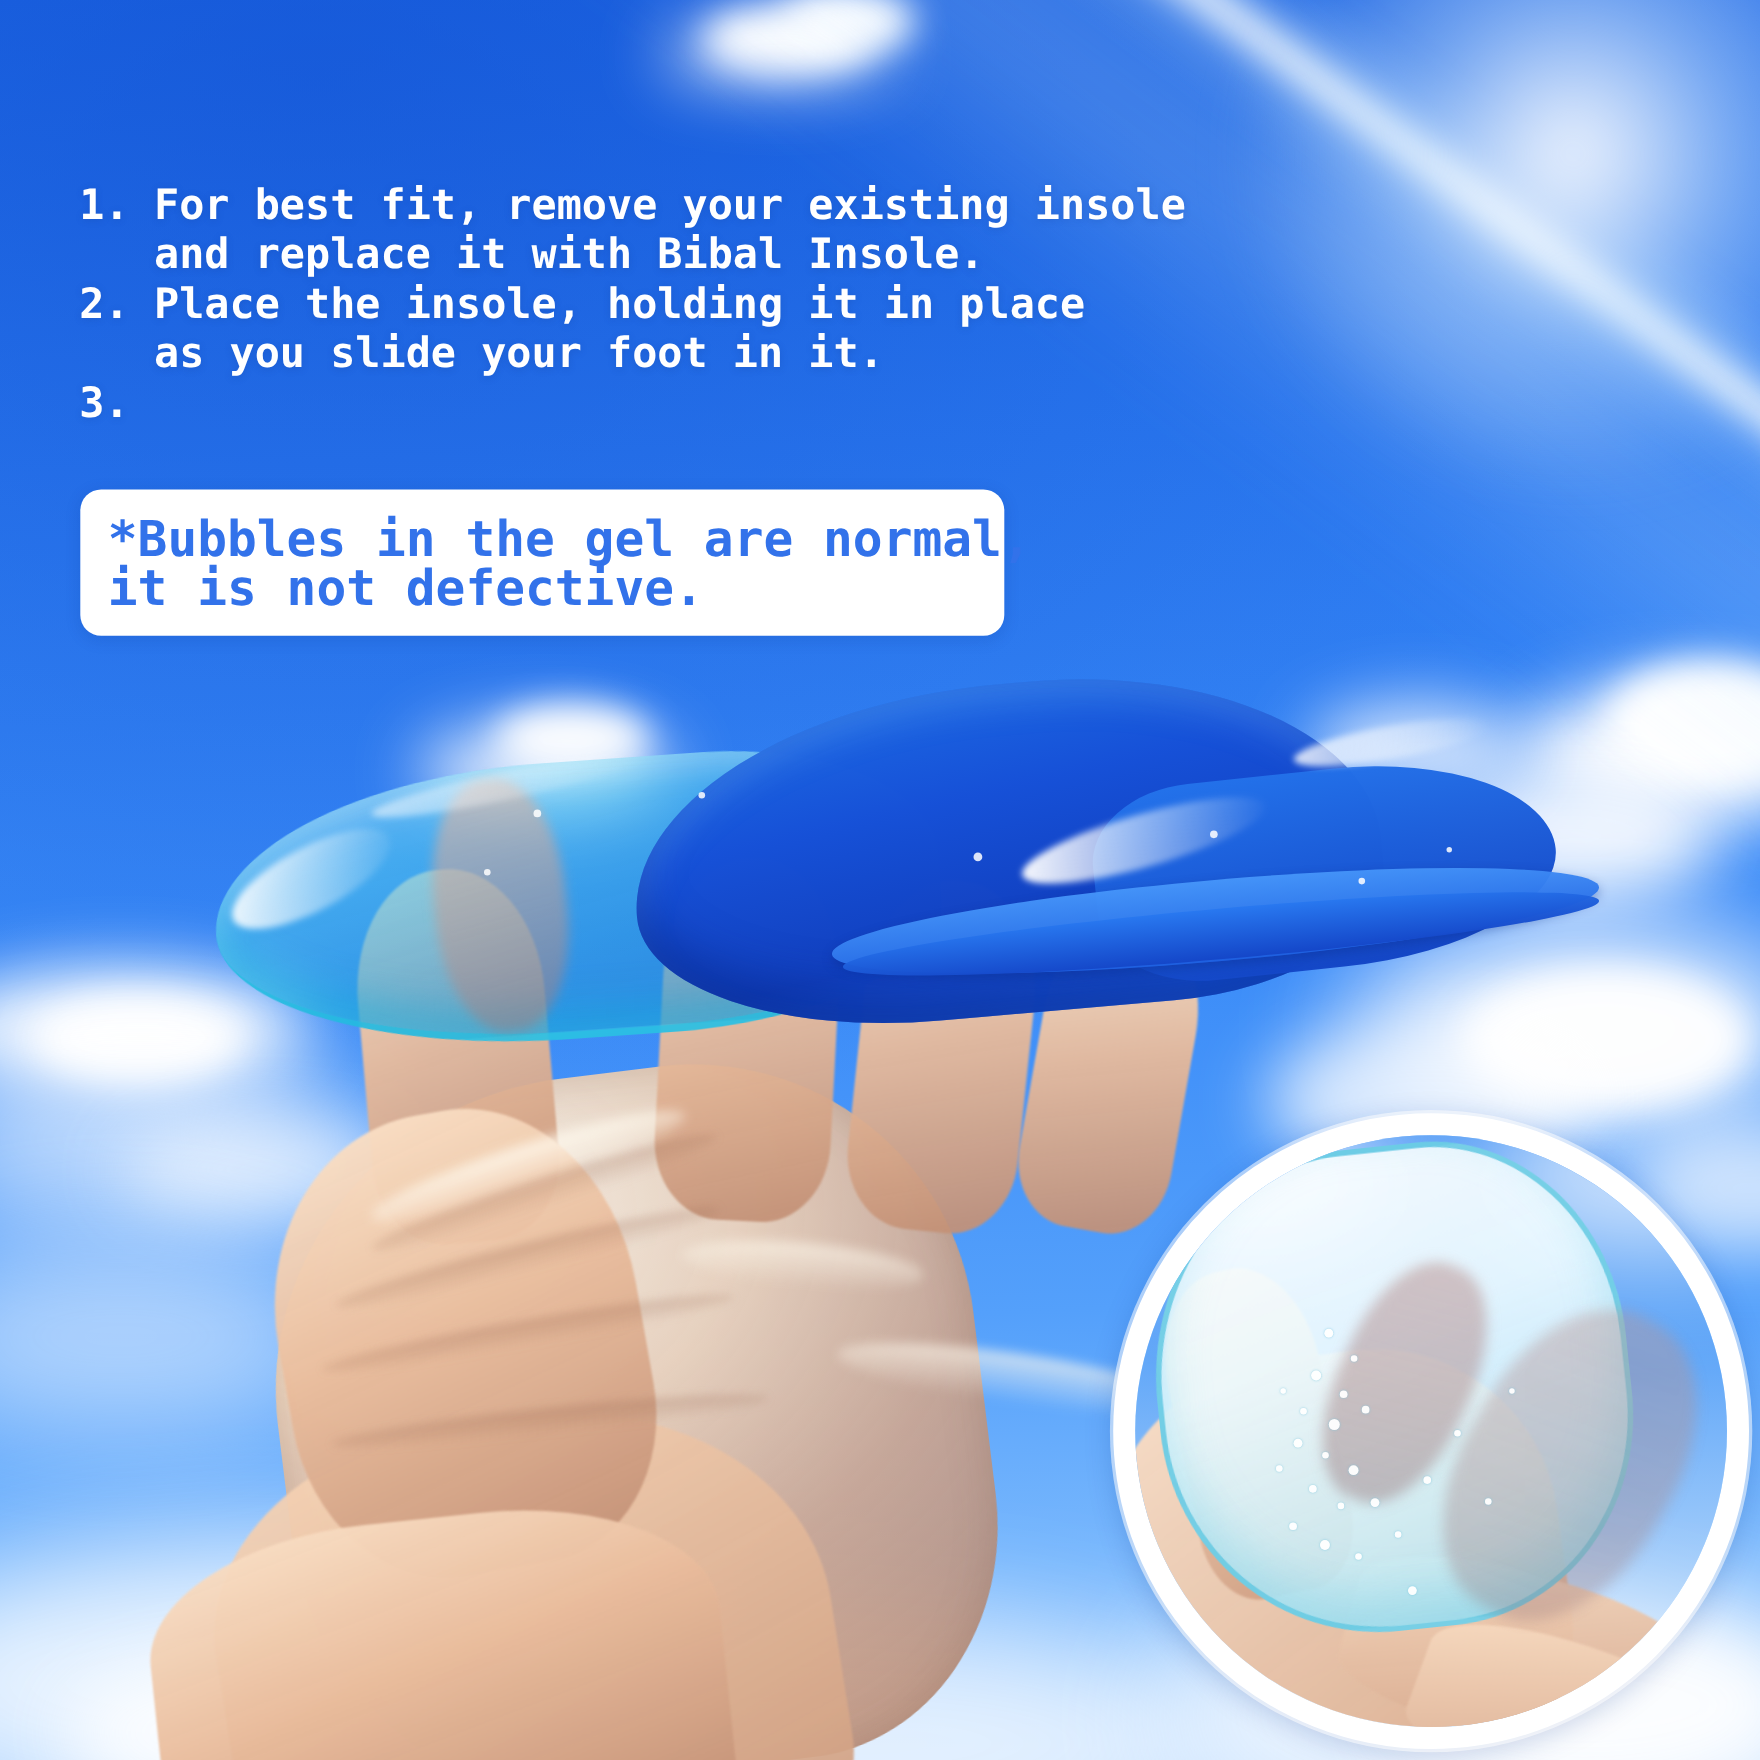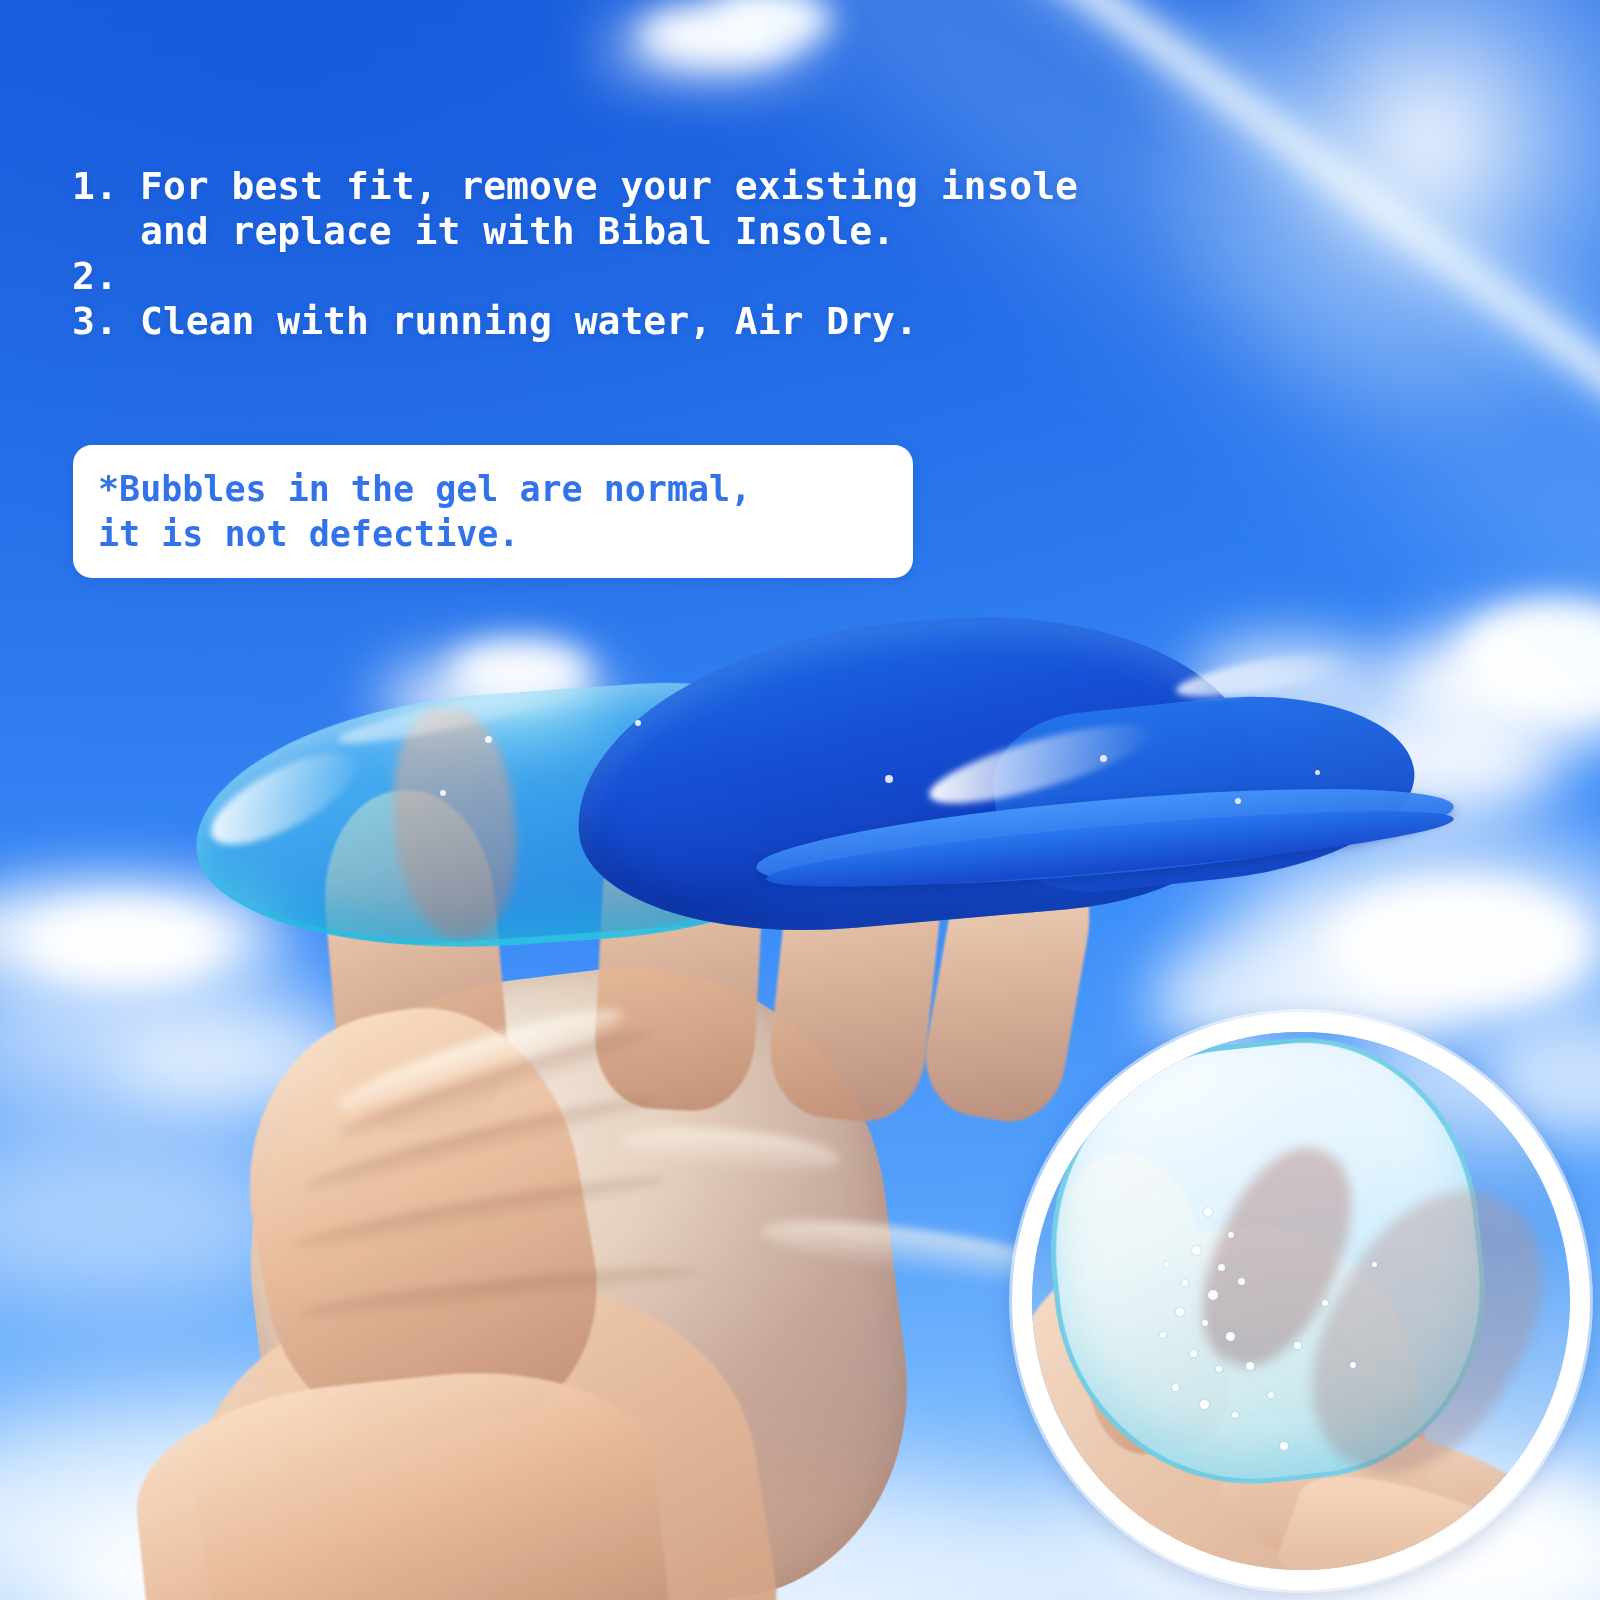--- a/index.html
+++ b/index.html
@@ -86,21 +86,21 @@
   
   .callout{
     position:absolute;left:73px;top:445px;
     width:840px;height:133px;
     background:#ffffff;border-radius:19px;
     box-shadow:0 3px 14px rgba(10,50,140,.16);
     display:flex;align-items:center;
   }
   .callout-text{
     margin-left:25px;
-    color:#3272ea;font-size:35px;line-height:45px;font-weight:bold;
+    color:#3272ea;font-size:45px;line-height:45px;font-weight:bold;
     white-space:pre;
   }
 
   
   .hand{position:absolute;}
   .palm{
     position:absolute;left:255px;top:975px;
     width:640px;height:640px;
     border-radius:46% 40% 30% 36%/44% 40% 34% 40%;
     background:
@@ -340,24 +340,25 @@
 
 
   <div class="steps">
     <div class="step">
       <span class="step-num">1.</span>
       <span class="step-lines">For best fit, remove your existing insole
 and replace it with Bibal Insole.</span>
     </div>
     <div class="step">
       <span class="step-num">2.</span>
+      <span class="step-lines">Place the insole, holding it in place
+as you slide your foot in it.</span>
     </div>
     <div class="step">
       <span class="step-num">3.</span>
-      <span class="step-lines">Clean with running water, Air Dry.</span>
     </div>
   </div>
 
   <div class="callout">
     <div class="callout-text">*Bubbles in the gel are normal,
 it is not defective.</div>
   </div>
 
   <div class="inset">
     <div class="inset-sky"></div>

